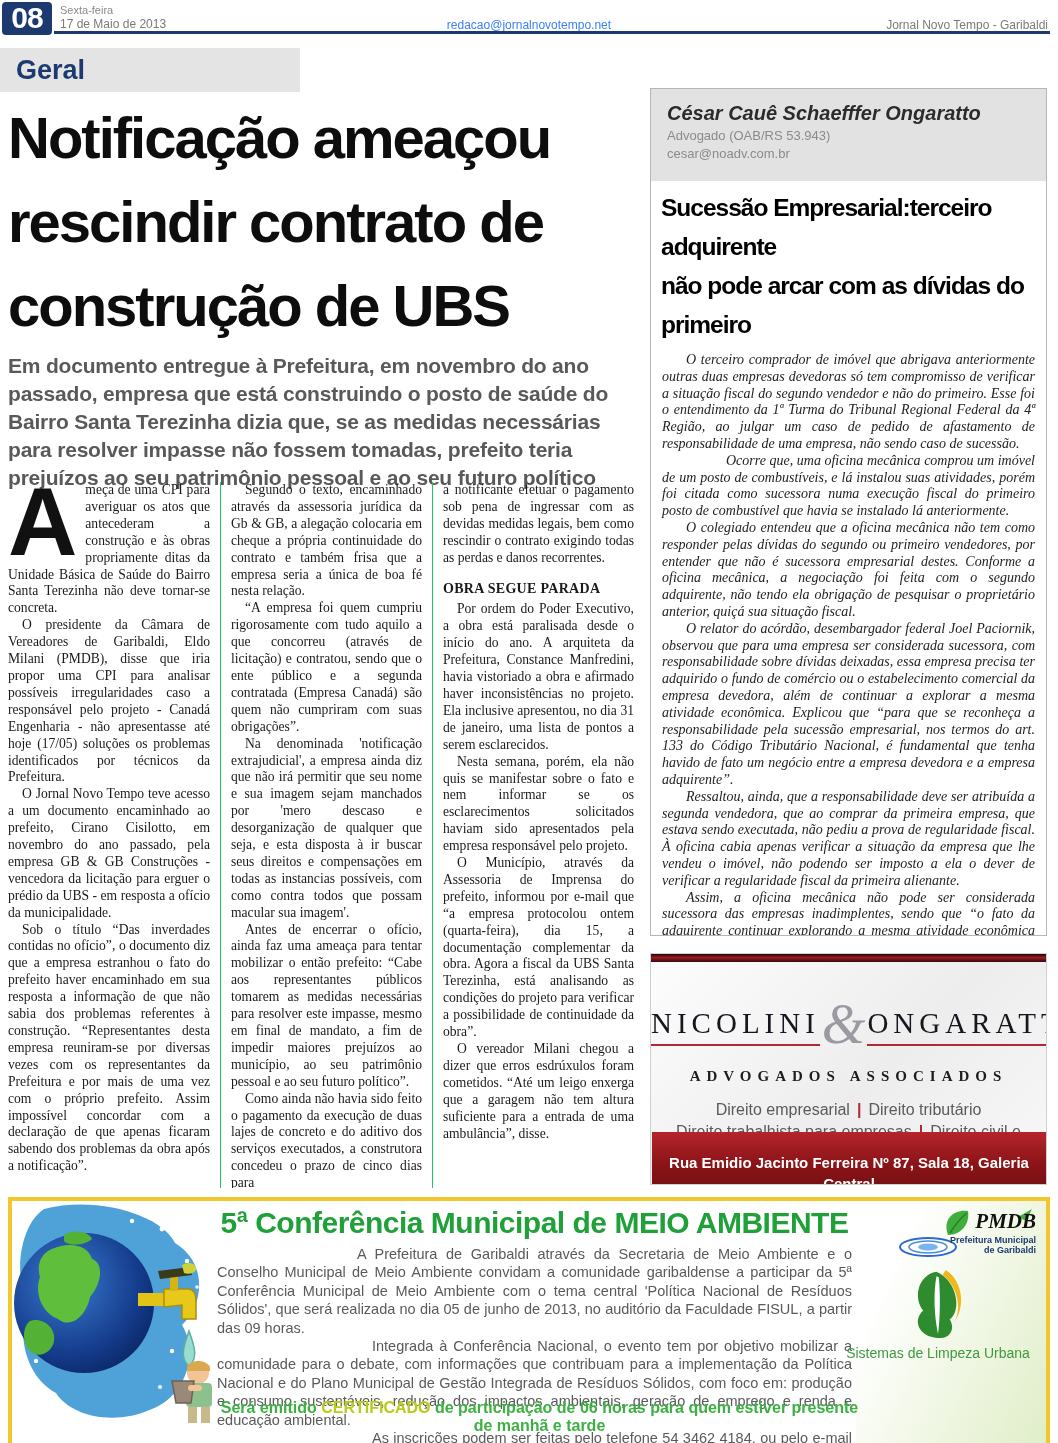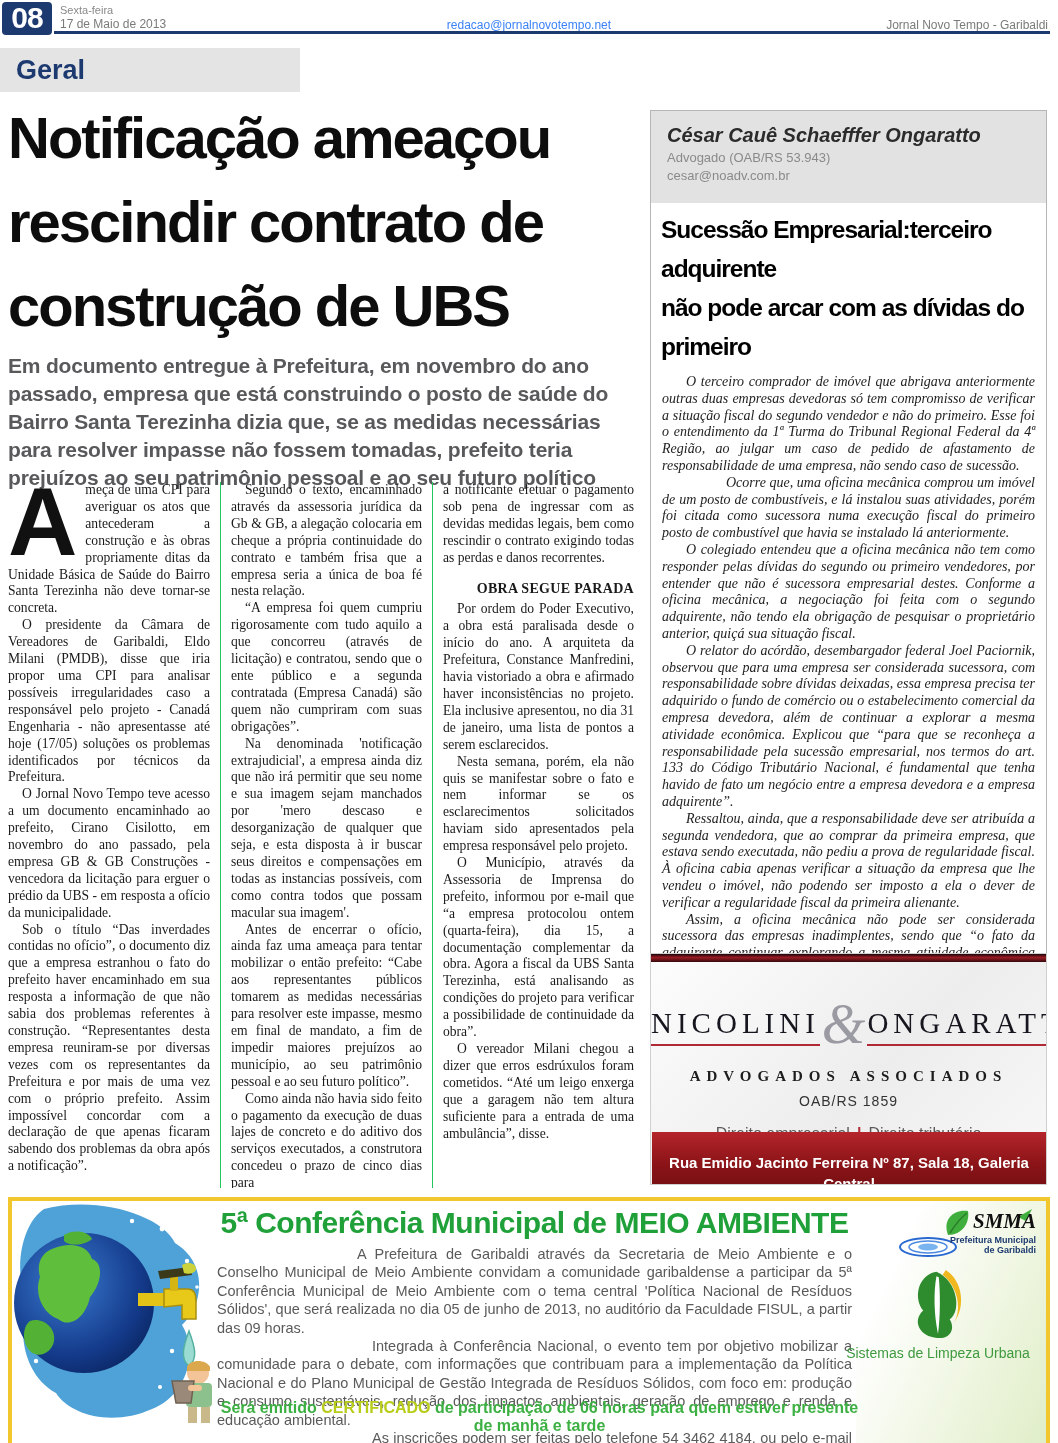--- a/index.html
+++ b/index.html
@@ -44,25 +44,25 @@
   .col { width:212px; padding-right:10px; }
   .col + .col { border-left:1px solid #22c55e; padding-left:10px; }
   .col p { text-indent:14px; }
   .col p.noindent { text-indent:0; }
   .dropcap {
     float:left; font-family:"Liberation Sans", sans-serif; font-weight:bold;
     font-size:96px; line-height:72px; margin:4px 8px 0 0; color:#111;
   }
   .col-subhead {
     font-family:"Liberation Serif", serif; font-weight:bold; font-size:14px;
-    letter-spacing:0.3px; margin:14px 0 4px 0; text-indent:0; text-align:right;
+    letter-spacing:0.3px; margin:14px 0 4px 0; text-indent:0; text-align:left;
   }
   
   .law-box {
-    position:absolute; left:650px; top:110px; width:397px; height:848px;
+    position:absolute; left:650px; top:88px; width:397px; height:848px;
     border:1px solid #b5b5b5; background:#fff; overflow:hidden;
   }
   .law-head { background:#e2e2e2; height:92px; padding:13px 16px 0 16px; }
   .law-author { font-weight:bold; font-style:italic; font-size:20px; color:#2b2b2b; }
   .law-role, .law-mail { font-size:13px; color:#8a8a8a; margin-top:3px; }
   .law-title {
     padding:7px 10px 4px 10px; font-weight:bold; font-size:24.5px; line-height:39px;
     letter-spacing:-1px; color:#000; white-space:pre-line;
   }
   .law-body {
@@ -204,21 +204,20 @@
       <p>Assim, a oficina mecânica não pode ser considerada sucessora das empresas inadimplentes, sendo que “o fato da adquirente continuar explorando a mesma atividade econômica da alienante é irrelevante”, afirmou o desembargador</p>
     </div>
   </div>
 
   <div class="firm-ad">
     <div class="firm-topbar"></div>
     <div class="firm-names">
       <span class="firm-name">NICOLINI</span><span class="firm-amp">&amp;</span><span class="firm-name">ONGARATTO</span>
     </div>
     <div class="firm-sub">ADVOGADOS  ASSOCIADOS</div>
-    <div class="firm-oab">OAB/RS 1859</div>
     <div class="firm-areas">
       <div>
         <span>Direito empresarial</span><span class="sep">|</span><span>Direito tributário</span>
       </div>
       <div>
         <span>Direito trabalhista para empresas</span><span class="sep">|</span><span>Direito civil e comercial</span>
       </div>
 
     </div>
     <div class="firm-addr">
@@ -283,21 +282,21 @@
 
     <div class="smma">
       <svg width="150" height="60" viewBox="0 0 150 60">
         <path d="M58,28 C52,12 64,2 78,4 C80,16 72,28 58,28 Z" fill="#3fae3c"></path>
         <path d="M60,26 C66,16 72,10 77,6" stroke="#2b7d2a" stroke-width="1.5" fill="none"></path>
         <ellipse cx="38" cy="40" rx="28" ry="9" fill="#ffffff" stroke="#2a6ad0" stroke-width="2"></ellipse>
         <ellipse cx="38" cy="40" rx="19" ry="6" fill="none" stroke="#4a8ae0" stroke-width="1.5"></ellipse>
         <ellipse cx="38" cy="40" rx="10" ry="3.5" fill="#7ab4f0"></ellipse>
         <path d="M128,10 L142,2 L136,14 Z" fill="#3fae3c"></path>
       </svg>
-      <div class="smma-name">SMMA</div>
+      <div class="smma-name">PMDB</div>
       <div class="smma-sub">Prefeitura Municipal
 de Garibaldi</div>
     </div>
 
     <div class="biasotto">
       <svg width="64" height="74" viewBox="0 0 80 95">
         <path d="M50,4 C72,18 76,52 60,72 C70,58 68,28 46,10 Z" fill="#f0b81e"></path>
         <path d="M38,6 C14,10 8,40 21,56 C6,70 17,90 39,91 C55,93 63,80 55,67 C70,58 66,18 38,6 Z" fill="#2e8b2e"></path>
         <path d="M38,12 C34,34 35,62 40,86 C43,62 43,34 41,13 Z" fill="#ffffff"></path>
       </svg>

